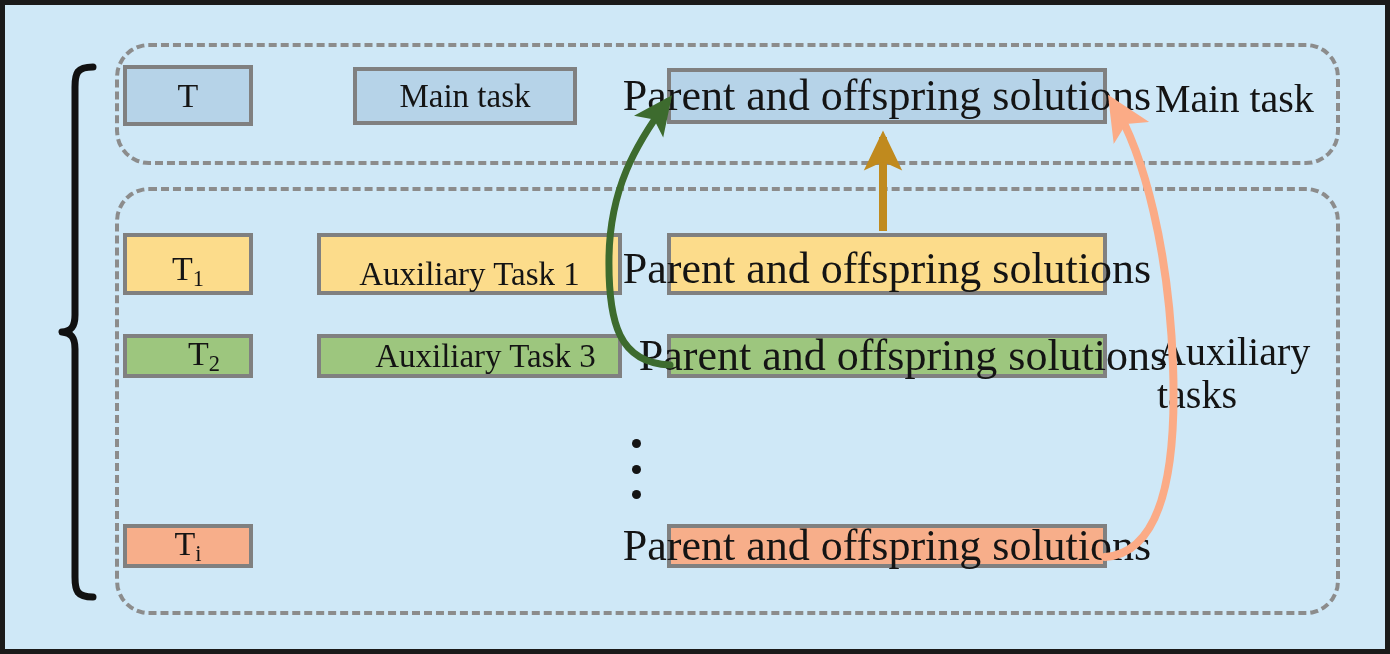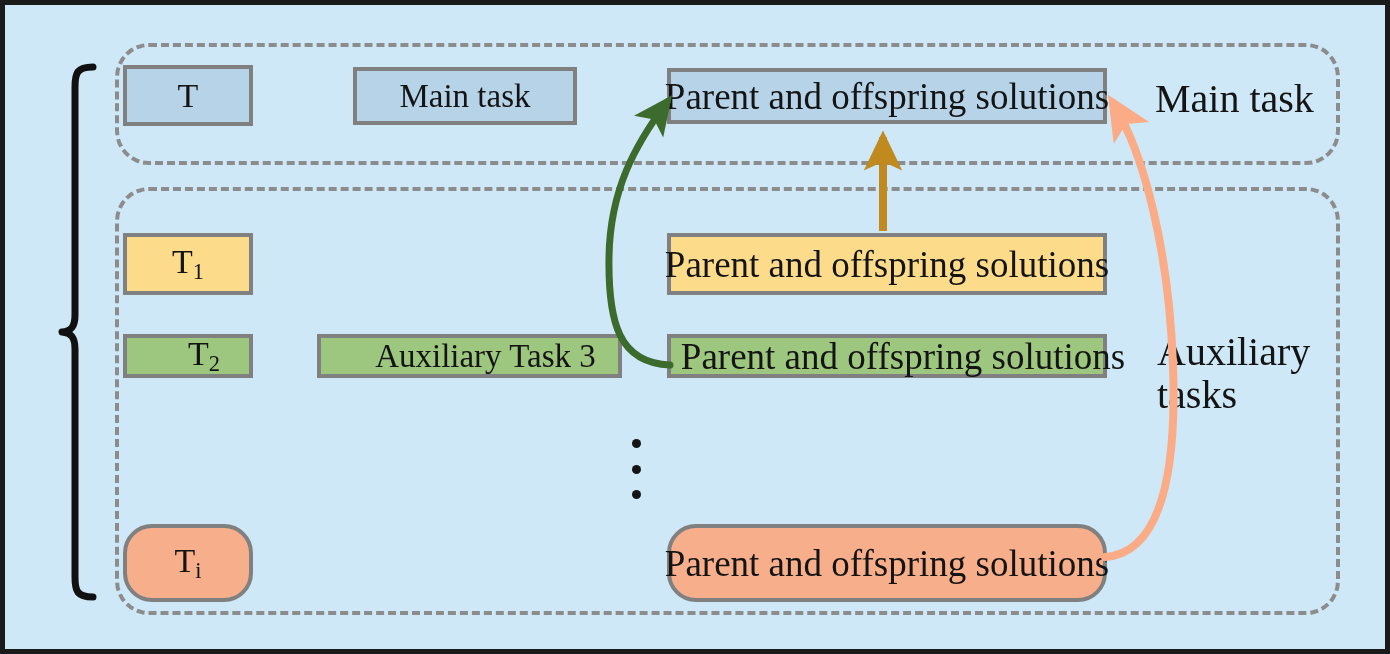--- a/index.html
+++ b/index.html
@@ -41,42 +41,42 @@
     line-height: 1;
     white-space: nowrap;
   }
   .box.blue   { background: #b6d3e8; }
   .box.yellow { background: #fcdc8b; }
   .box.green  { background: #9dc67e; }
   .box.salmon { background: #f7ae8a; }
 
   .tag  { font-size: 34px; }
   .name { font-size: 33px; }
-  .sol  { font-size: 37px; }
+  .sol  { font-size: 44px; }
 
   .tag sub {
     font-size: 0.66em;
     vertical-align: -0.28em;
     line-height: 1;
   }
 
   
   .col-tag  { left: 118px;  width: 130px; }
   .col-name { left: 312px;  width: 305px; }
   .col-sol  { left: 662px;  width: 440px; }
 
   
   #box-T          { left: 118px; top: 60px; width: 130px;  height: 61px; }
   #box-main-name  { left: 348px; top: 62px; width: 224px;  height: 58px; }
   #box-main-sol   { left: 662px; top: 63px; width: 440px;  height: 56px; }
 
   
-  .row1 { top: 228px; height: 62px; }
+  .row1 { top: 228px; height: 62px; align-items: flex-end; }
   .row2 { top: 329px; height: 44px; padding-left: 32px; }
-  .row3 { top: 519px; height: 78px; border-radius: 29px; }
+  .row3 { top: 519px; height: 44px; }
 
   
   .side-label {
     position: absolute;
     font-size: 40px;
     color: #141414;
     line-height: 1.08;
   }
   #label-main-task { left: 1150px; top: 72px; }
   #label-aux-tasks { left: 1152px; top: 325px; }
@@ -126,20 +126,23 @@
   <div class="box blue name" id="box-main-name">
     <span>Main task</span>
   </div>
 
   <div class="box blue sol" id="box-main-sol">
     <span>Parent and offspring solutions</span>
   </div>
 
   <div class="box yellow tag col-tag row1">
     <span><span>T</span><sub>1</sub></span>
+  </div>
+  <div class="box yellow name col-name row1">
+    <span>Auxiliary Task 1</span>
   </div>
   <div class="box yellow sol col-sol row1">
     <span>Parent and offspring solutions</span>
   </div>
 
   <div class="box green tag col-tag row2">
     <span><span>T</span><sub>2</sub></span>
   </div>
   <div class="box green name col-name row2">
     <span>Auxiliary Task 3</span>

